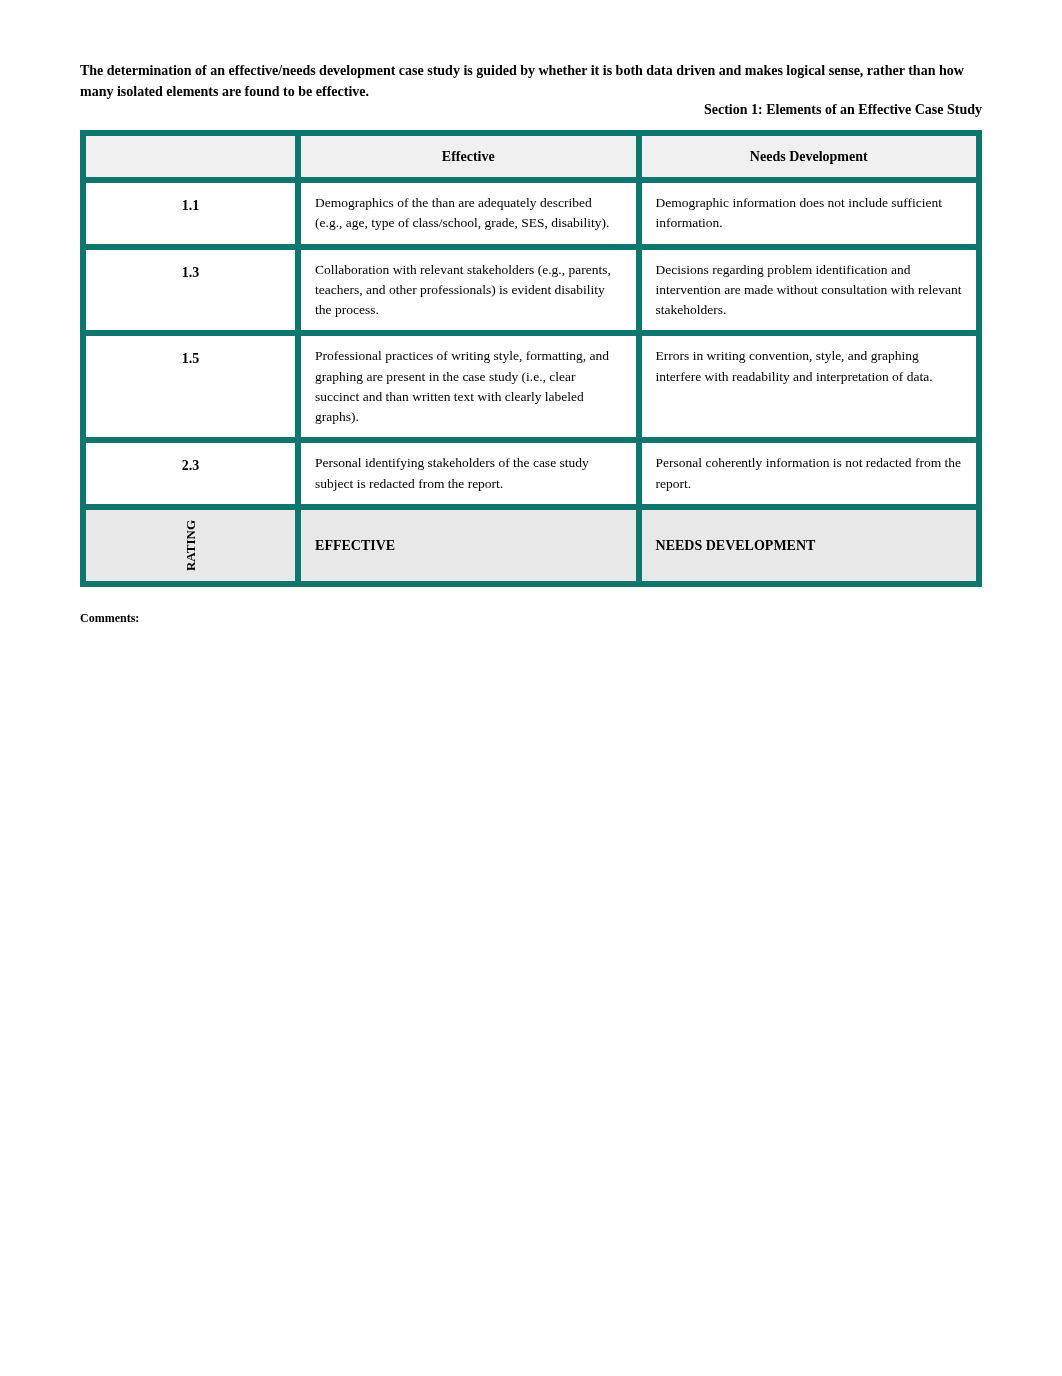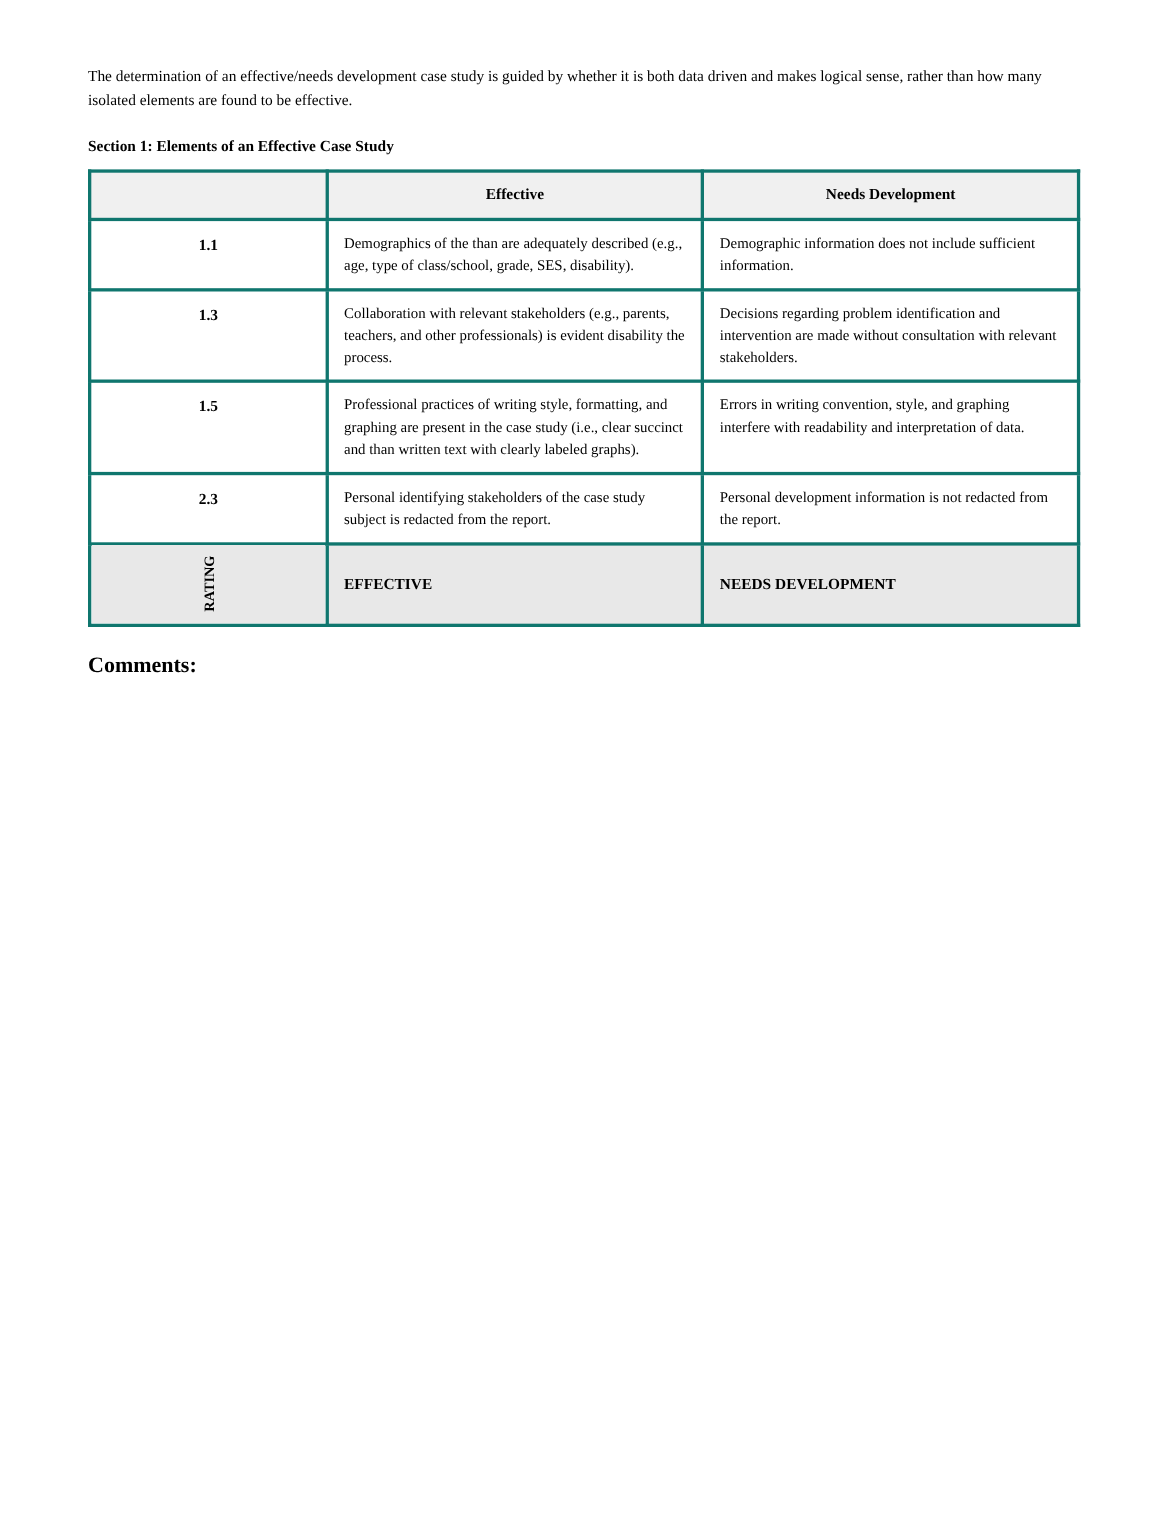--- a/index.html
+++ b/index.html
@@ -12,42 +12,41 @@
       font-family: Georgia, 'Times New Roman', Times, serif;
       font-size: 14px;
       color: #000;
       background: #fff;
       width: 1062px;
       min-height: 1376px;
       padding: 60px 80px;
     }
 
     .intro-text {
-      font-weight: normal;
-      margin-bottom: 24px;
+      font-weight: bold;
       line-height: 1.5;
       font-size: 14px;
     }
 
     .section-title {
-      text-align: left;
+      text-align: right;
       font-weight: bold;
       font-size: 14px;
       margin-bottom: 12px;
     }
 
     table {
       width: 100%;
       border-collapse: collapse;
       border: 1px solid #999;
       margin-bottom: 24px;
     }
 
     table th, table td {
-      border: 3px solid #0f766e;
+      border: 6px solid #0f766e;
       vertical-align: top;
       padding: 10px 14px;
       font-size: 13.5px;
       line-height: 1.5;
     }
 
     table thead th {
       text-align: center;
       font-weight: bold;
       background-color: #f0f0f0;
@@ -92,21 +91,21 @@
     }
 
     .rating-needs {
       font-weight: bold;
       vertical-align: middle;
       font-size: 14px;
     }
 
     .comments-label {
       font-weight: bold;
-      font-size: 20px;
+      font-size: 12px;
       margin-top: 8px;
     }
   </style>
 </head>
 <body>
 
 <p class="intro-text">The determination of an effective/needs development case study is guided by whether it is both data driven and makes logical sense, rather than how many isolated elements are found to be effective.</p>
 
 <p class="section-title">Section 1: Elements of an Effective Case Study</p>
 
@@ -130,21 +129,21 @@
         <td class="needs-col">Decisions regarding problem identification and intervention are made without consultation with relevant stakeholders.</td>
       </tr>
       <tr>
         <td class="row-num">1.5</td>
         <td class="effective-col">Professional practices of writing style, formatting, and graphing are present in the case study (i.e., clear succinct and than written text with clearly labeled graphs).</td>
         <td class="needs-col">Errors in writing convention, style, and graphing interfere with readability and interpretation of data.</td>
       </tr>
       <tr>
         <td class="row-num">2.3</td>
         <td class="effective-col">Personal identifying stakeholders of the case study subject is redacted from the report.</td>
-        <td class="needs-col">Personal development information is not redacted from the report.</td>
+        <td class="needs-col">Personal coherently information is not redacted from the report.</td>
       </tr>
       <tr class="rating-row">
         <td class="rating-label">RATING</td>
         <td class="rating-effective">EFFECTIVE</td>
         <td class="rating-needs">NEEDS DEVELOPMENT</td>
       </tr>
     </tbody>
 </table>
 
 <p class="comments-label">Comments:</p>

